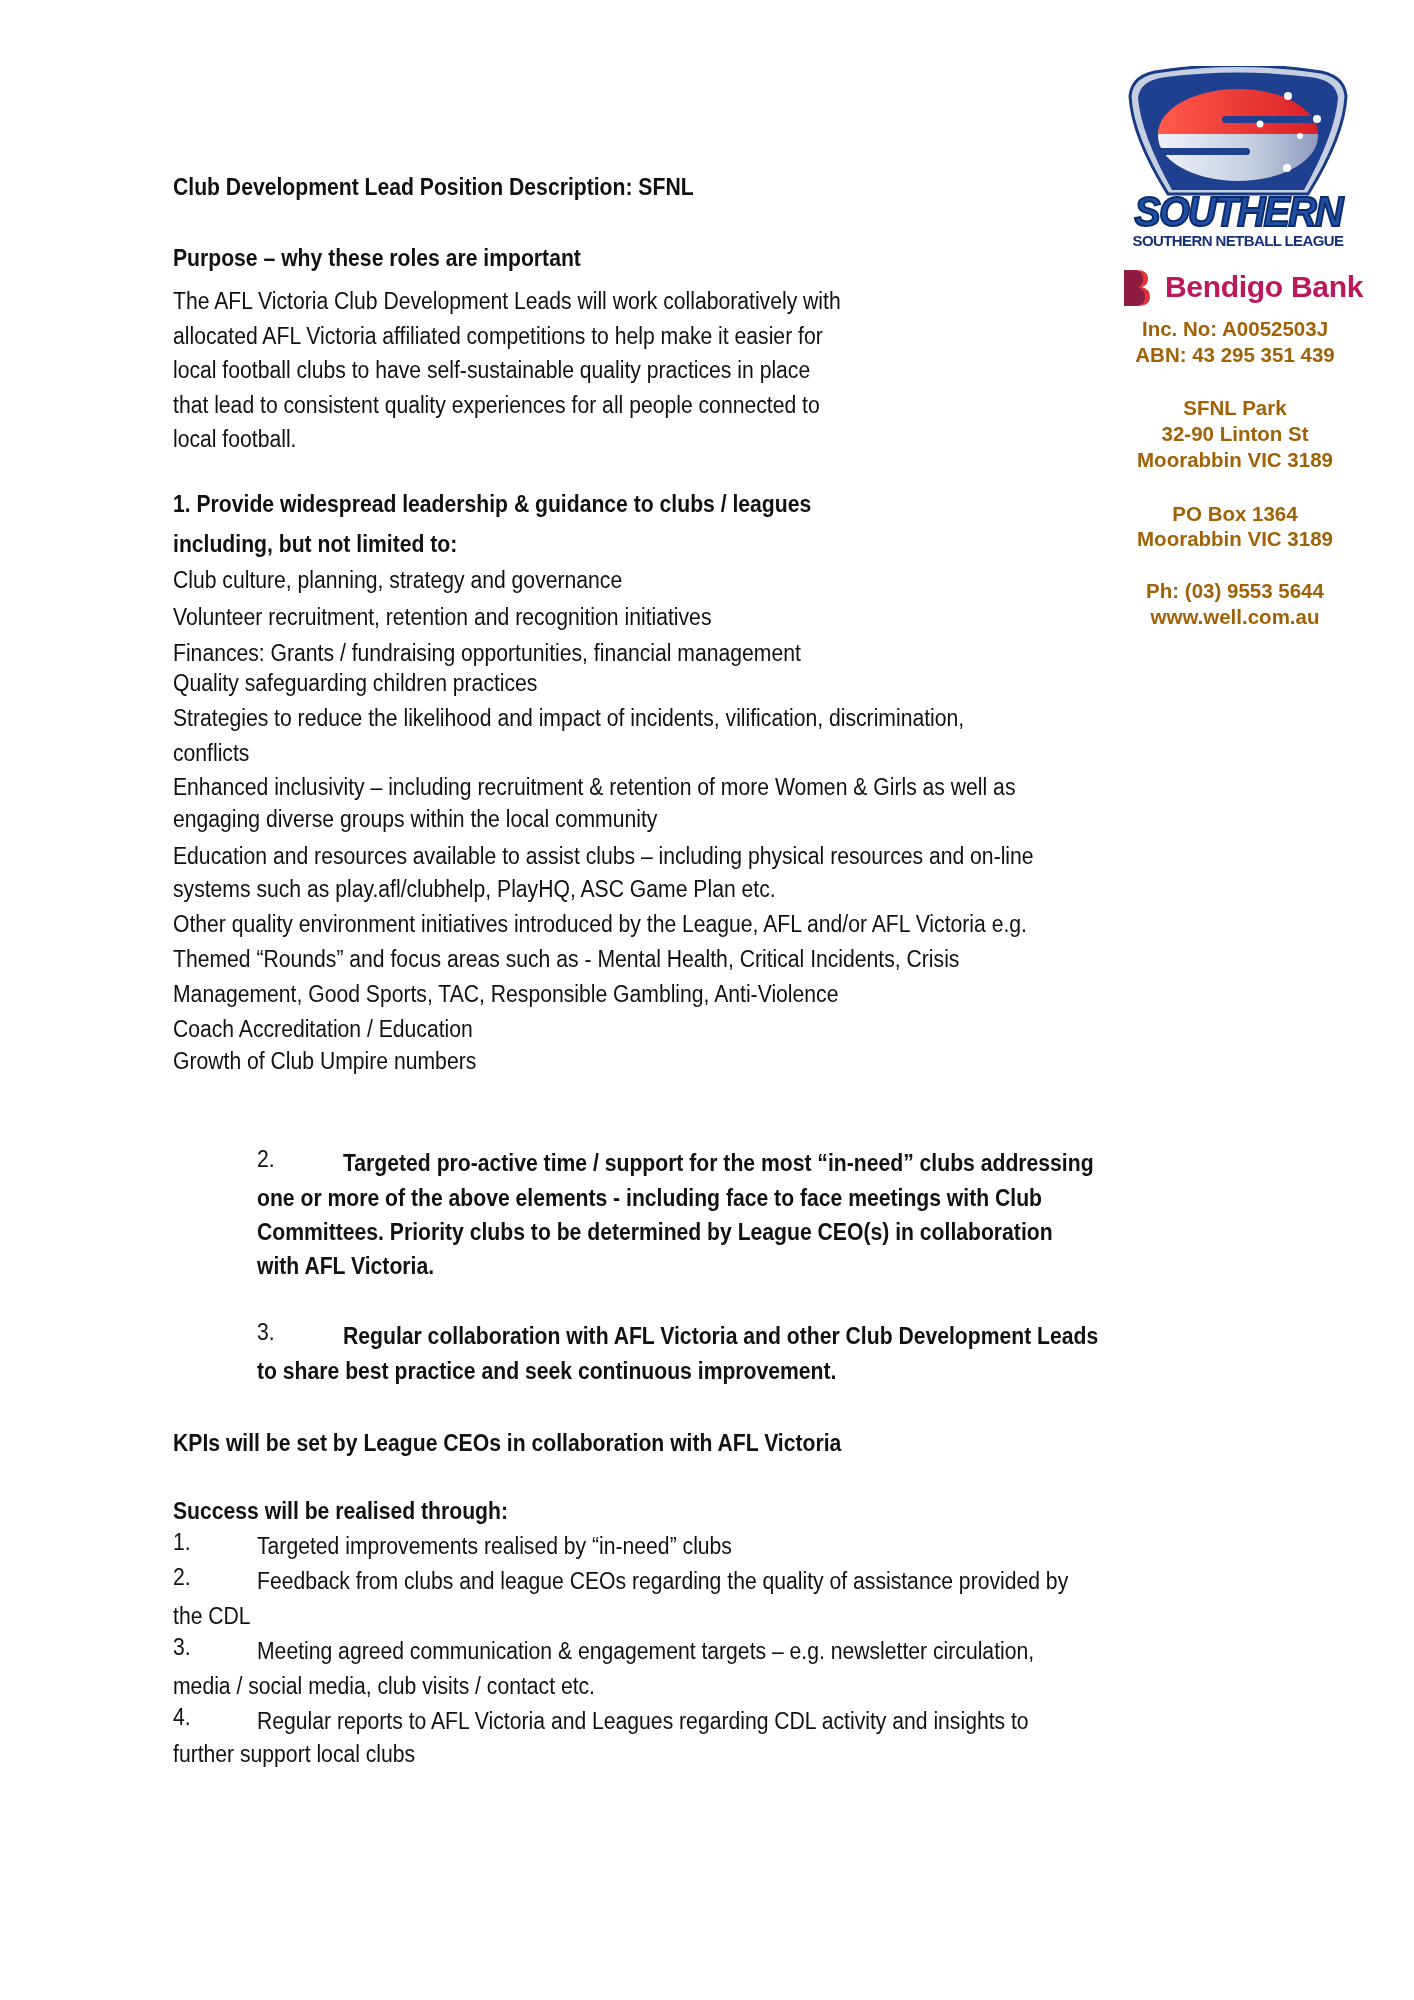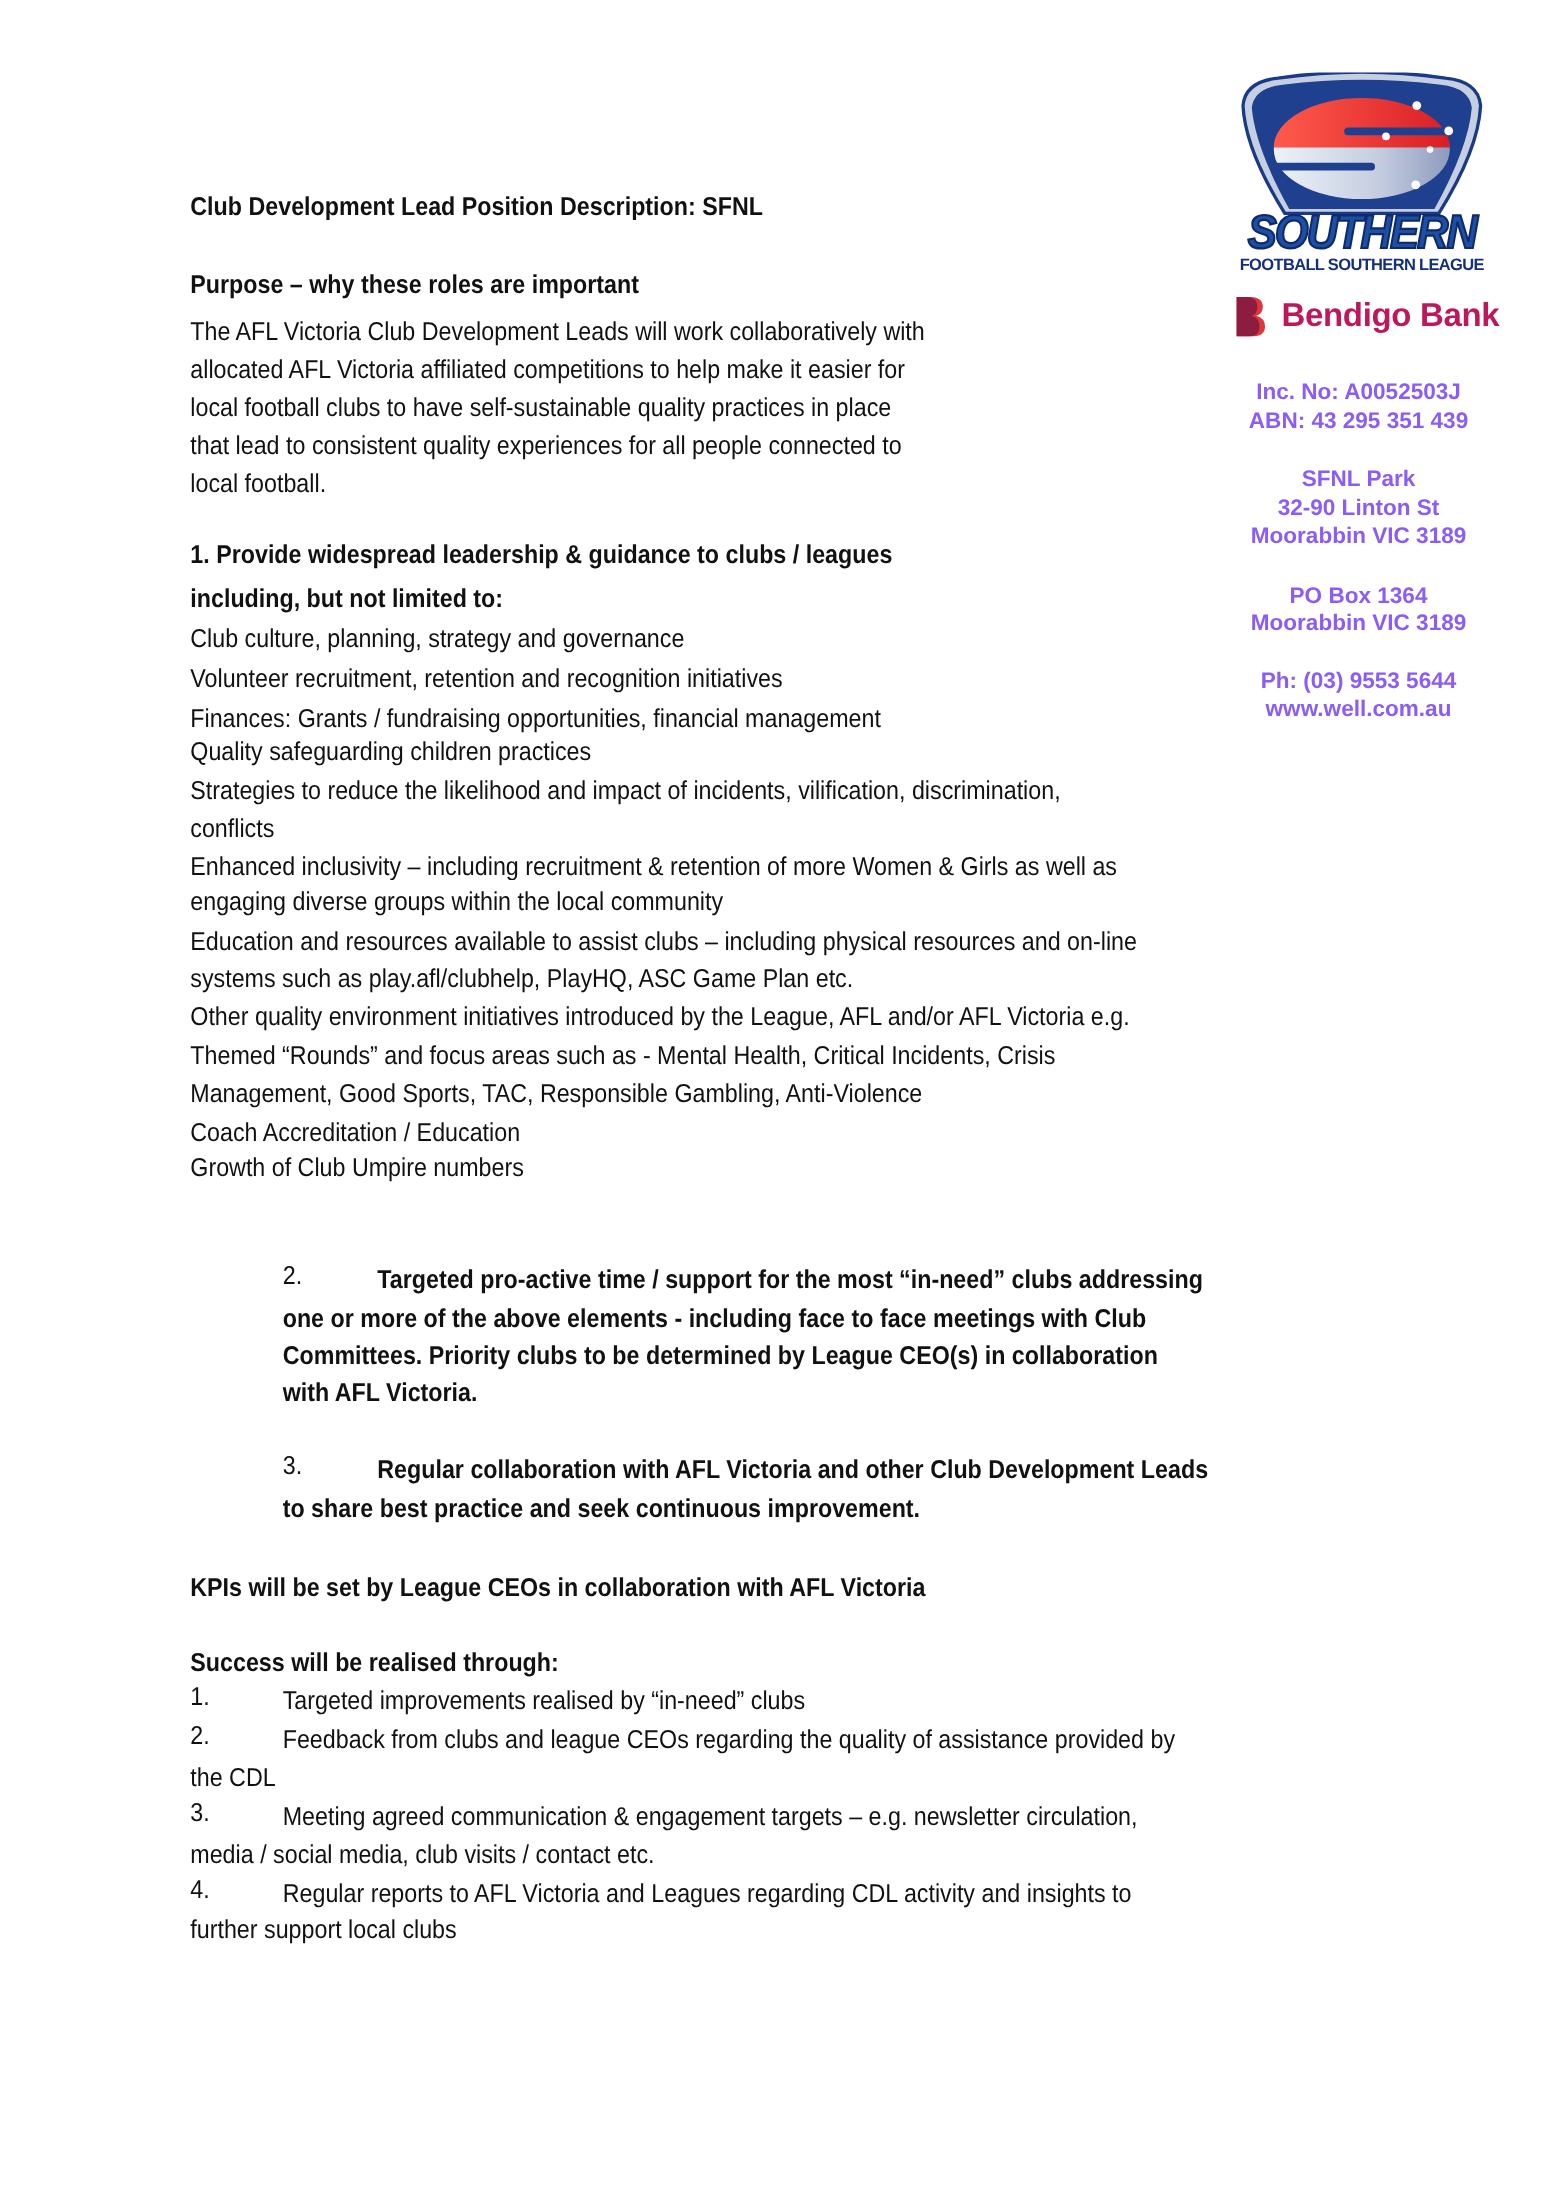--- a/index.html
+++ b/index.html
@@ -5,21 +5,21 @@
   html, body { margin: 0; padding: 0; background: #ffffff; }
   body { width: 1414px; height: 2000px; position: relative; overflow: hidden;
          font-family: "Liberation Sans", sans-serif; color: #111111; }
   .ln { position: absolute; left: 0; white-space: nowrap; font-size: 23.5px;
         line-height: 28px; transform-origin: left bottom; }
   .b { font-weight: bold; }
   .cond { transform: scaleX(0.9); }
   
   .contact { position: absolute; left: 1100px; width: 270px; text-align: center;
              font-family: "Liberation Sans", sans-serif; font-weight: bold;
-             color: #8b5cf6; font-size: 20.5px; line-height: 26px; margin-top: 28px; }
+             color: #a16207; font-size: 20.5px; line-height: 26px; }
   .bank { position: absolute; left: 1122px; top: 268px; height: 40px; width: 240px; }
   .bank-text { position: absolute; left: 43px; top: 0; font-size: 30px; font-weight: bold;
                color: #be185d; line-height: 38px; letter-spacing: -0.3px; white-space: nowrap; }
   .logo { position: absolute; left: 1122px; top: 66px; width: 232px; height: 186px; }
   .logo-word { position: absolute; left: 0; width: 232px; text-align: center; top: 122px;
                font-size: 43px; font-style: italic; font-weight: bold; color: #1e4fa3;
                -webkit-text-stroke: 2px #0e2a6b; letter-spacing: -2px; line-height: 46px;
                transform: scaleX(0.92); }
   .logo-sub { position: absolute; left: 0; width: 232px; text-align: center; top: 166px;
               font-size: 15px; font-weight: bold; color: #15307a; letter-spacing: -0.6px;
@@ -49,21 +49,21 @@
     <rect x="36" y="82" width="92" height="7" rx="3.5" fill="#1f3f8f"></rect>
     <g fill="#ffffff">
       <circle cx="166" cy="30" r="4"></circle>
       <circle cx="195" cy="53" r="4"></circle>
       <circle cx="138" cy="58" r="3.5"></circle>
       <circle cx="178" cy="70" r="3"></circle>
       <circle cx="165" cy="102" r="4"></circle>
     </g>
   </svg>
   <div class="logo-word">SOUTHERN</div>
-  <div class="logo-sub">FOOTBALL SOUTHERN LEAGUE</div>
+  <div class="logo-sub">SOUTHERN NETBALL LEAGUE</div>
 </div>
 
 <div class="bank">
   <svg width="26" height="36" viewBox="0 0 26 36" style="position:absolute;left:2px;top:2px">
     <path d="M0 0 H12 Q24 0 24 9 Q24 15 18 17 Q26 19 26 27 Q26 36 13 36 H0 Z" fill="#e0353a"></path>
     <path d="M0 0 H9 Q19 0 19 9 Q19 15 14 17 Q21 19 21 27 Q21 36 10 36 H0 Z" fill="#8c1d40"></path>
   </svg>
   <div class="bank-text">Bendigo Bank</div>
 </div>
 

